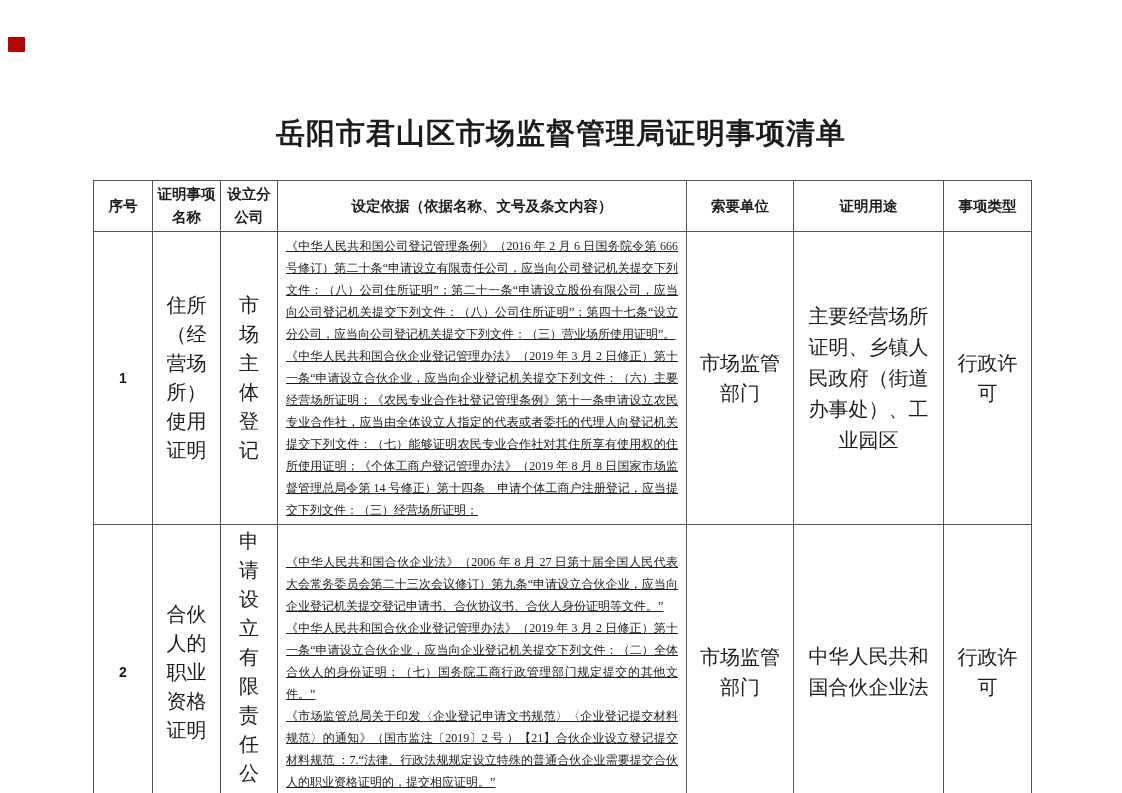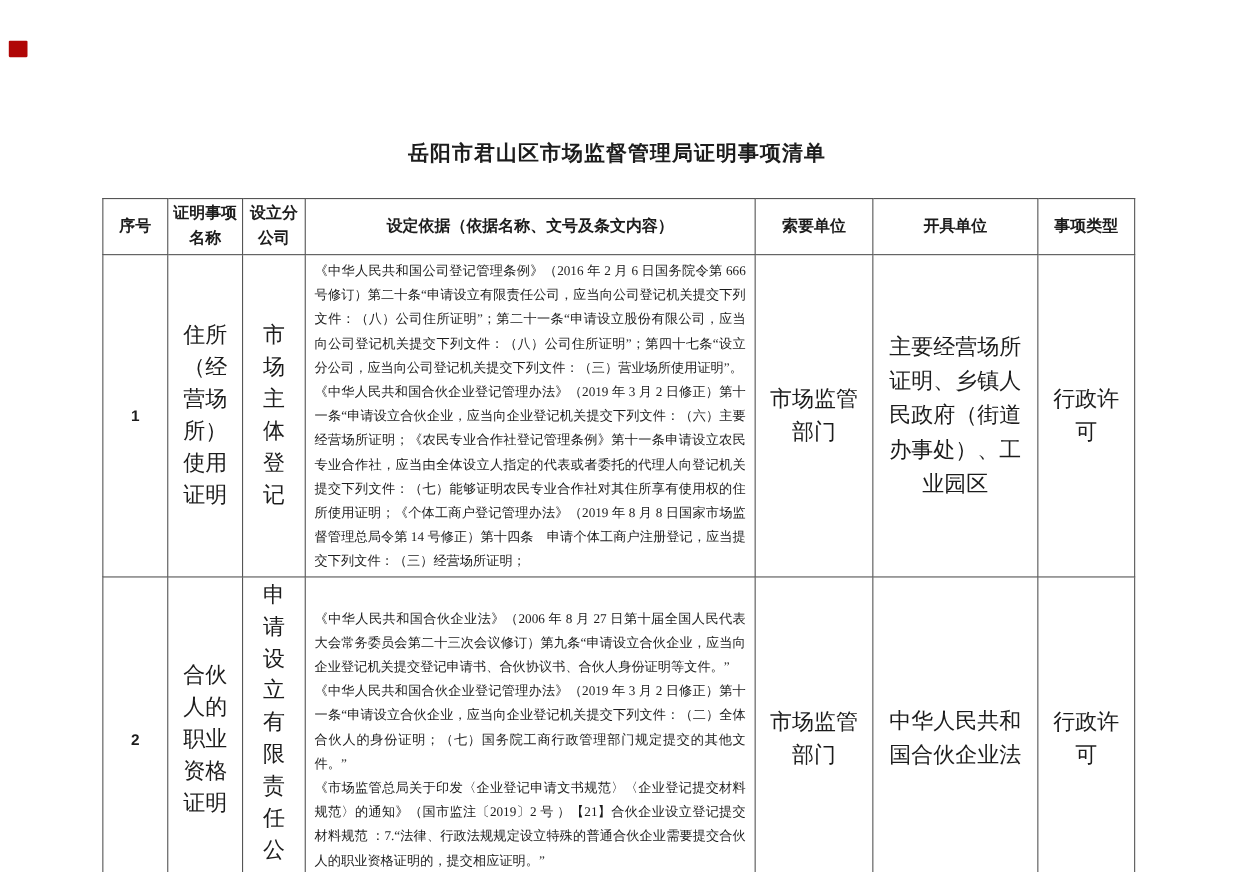--- a/index.html
+++ b/index.html
@@ -20,26 +20,26 @@
     position: absolute;
     left: 8px;
     top: 37px;
     width: 17px;
     height: 15px;
     background: #b00606;
     border-radius: 1px;
   }
   .title {
     position: absolute;
-    top: 126px;
+    top: 114px;
     left: 0;
     width: 100%;
     margin: 0;
     text-align: center;
-    font-size: 19px;
+    font-size: 29px;
     font-weight: bold;
     letter-spacing: 1px;
     white-space: nowrap;
   }
   table.cert-table {
     position: absolute;
     top: 180px;
     left: 93px;
     width: 938px;
     border-collapse: collapse;
@@ -72,21 +72,21 @@
   }
   td.c-name { padding: 2px 5px; line-height: 1.45; }
   td.c-purpose { padding: 2px 11px; line-height: 1.45; }
   td.c-basis {
     text-align: justify;
     text-justify: inter-ideograph;
     font-size: 12px;
     line-height: 22px;
     padding: 3px 8px;
   }
-  td.c-basis p { margin: 0; }
+  td.c-basis p { margin: 0; text-decoration: underline; }
   td.c-issuer { padding: 2px 11px; line-height: 1.55; }
 </style>
 </head>
 <body>
 
 <div class="page">
 
   <div class="red-mark"></div>
 
   <h1 class="title">岳阳市君山区市场监督管理局证明事项清单</h1>
@@ -101,21 +101,21 @@
       <col style="width:150px">
       <col style="width:88px">
     </colgroup>
     <thead>
       <tr>
         <th>序号</th>
         <th>证明事项名称</th>
         <th>设立分公司</th>
         <th>设定依据（依据名称、文号及条文内容）</th>
         <th>索要单位</th>
-        <th>开具单位</th>
+        <th>证明用途</th>
         <th>事项类型</th>
       </tr>
     </thead>
     <tbody>
       <tr class="row-1">
         <td class="c-index">1</td>
         <td class="c-name">住所（经营场所）使用证明</td>
         <td class="c-purpose">市场主体登记</td>
         <td class="c-basis">
           <p>《中华人民共和国公司登记管理条例》（2016 年 2 月 6 日国务院令第 666 号修订）第二十条“申请设立有限责任公司，应当向公司登记机关提交下列文件：（八）公司住所证明”；第二十一条“申请设立股份有限公司，应当向公司登记机关提交下列文件：（八）公司住所证明”；第四十七条“设立分公司，应当向公司登记机关提交下列文件：（三）营业场所使用证明”。</p>

